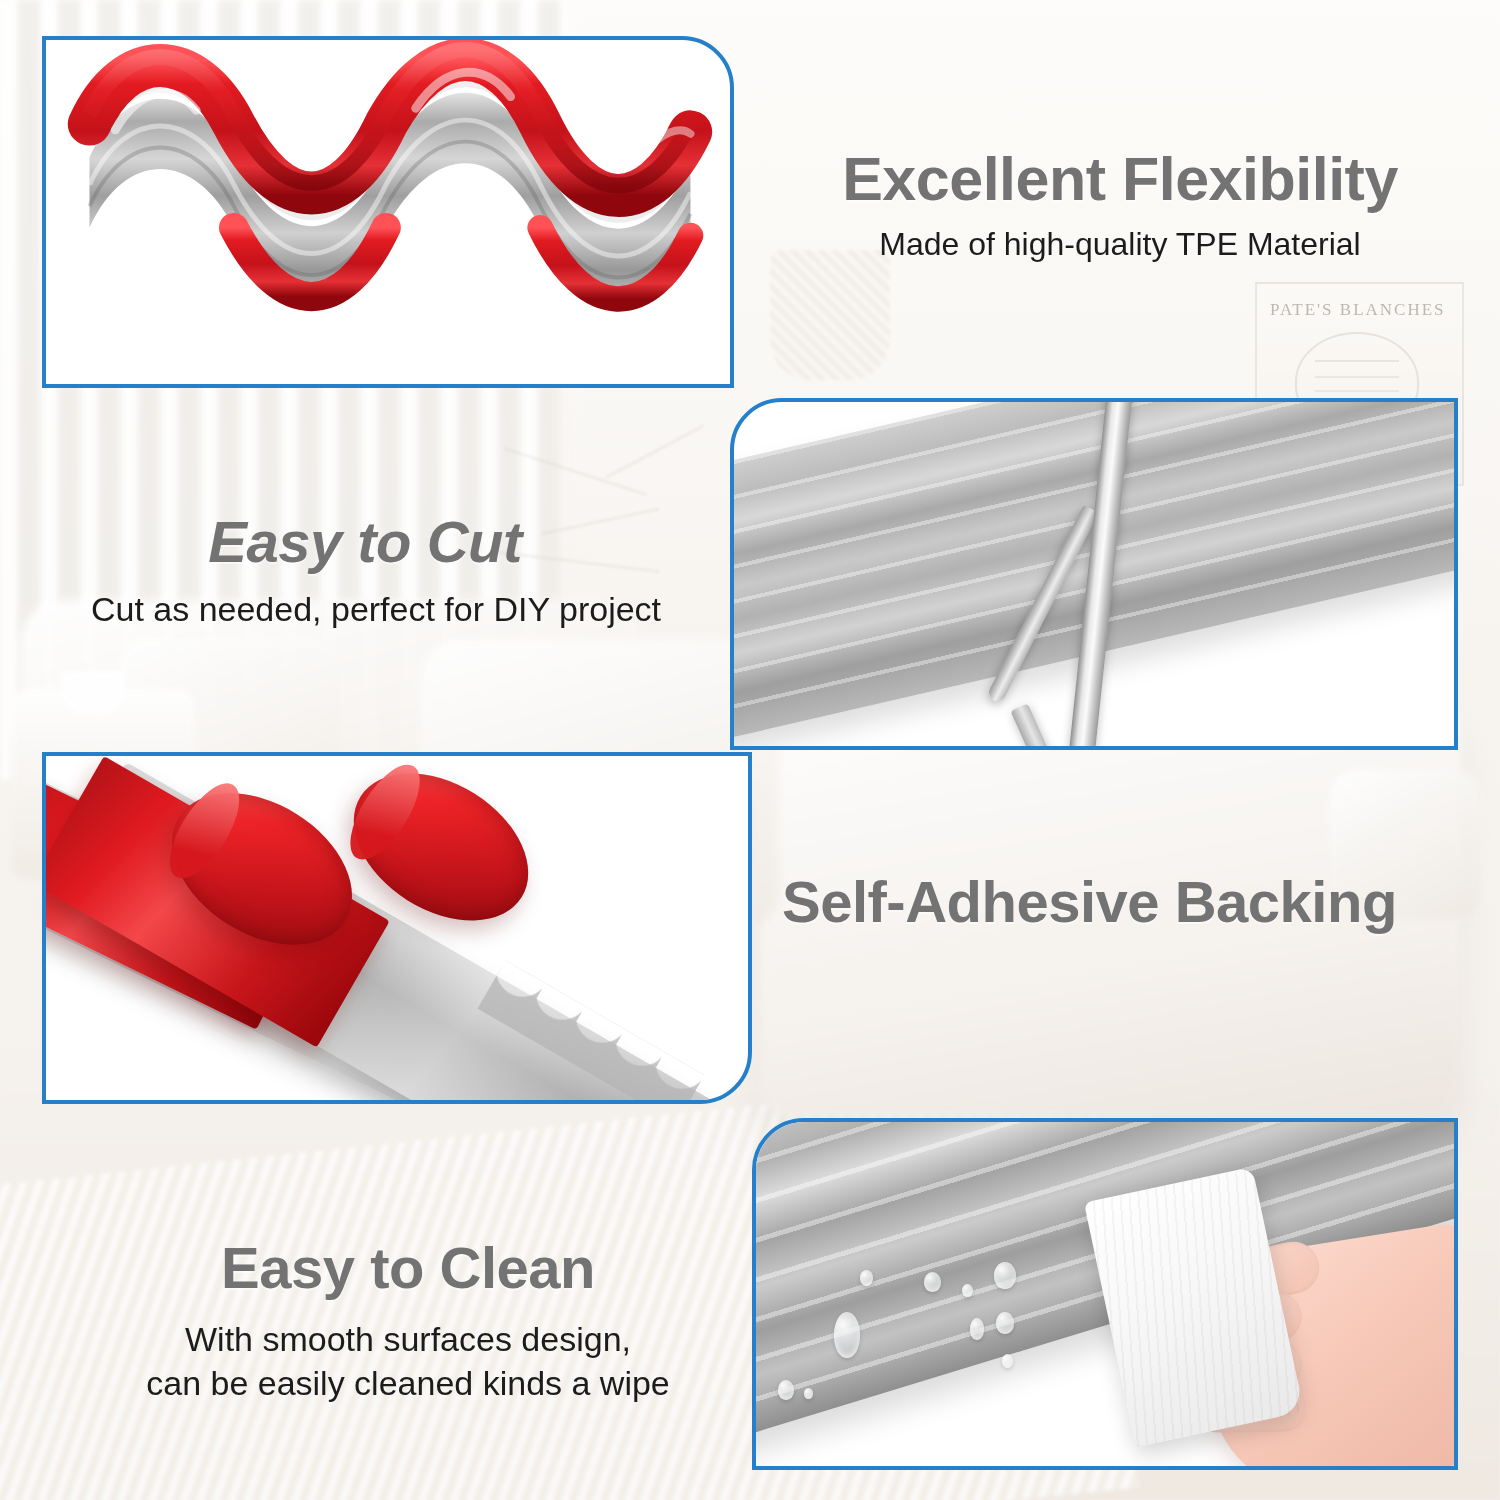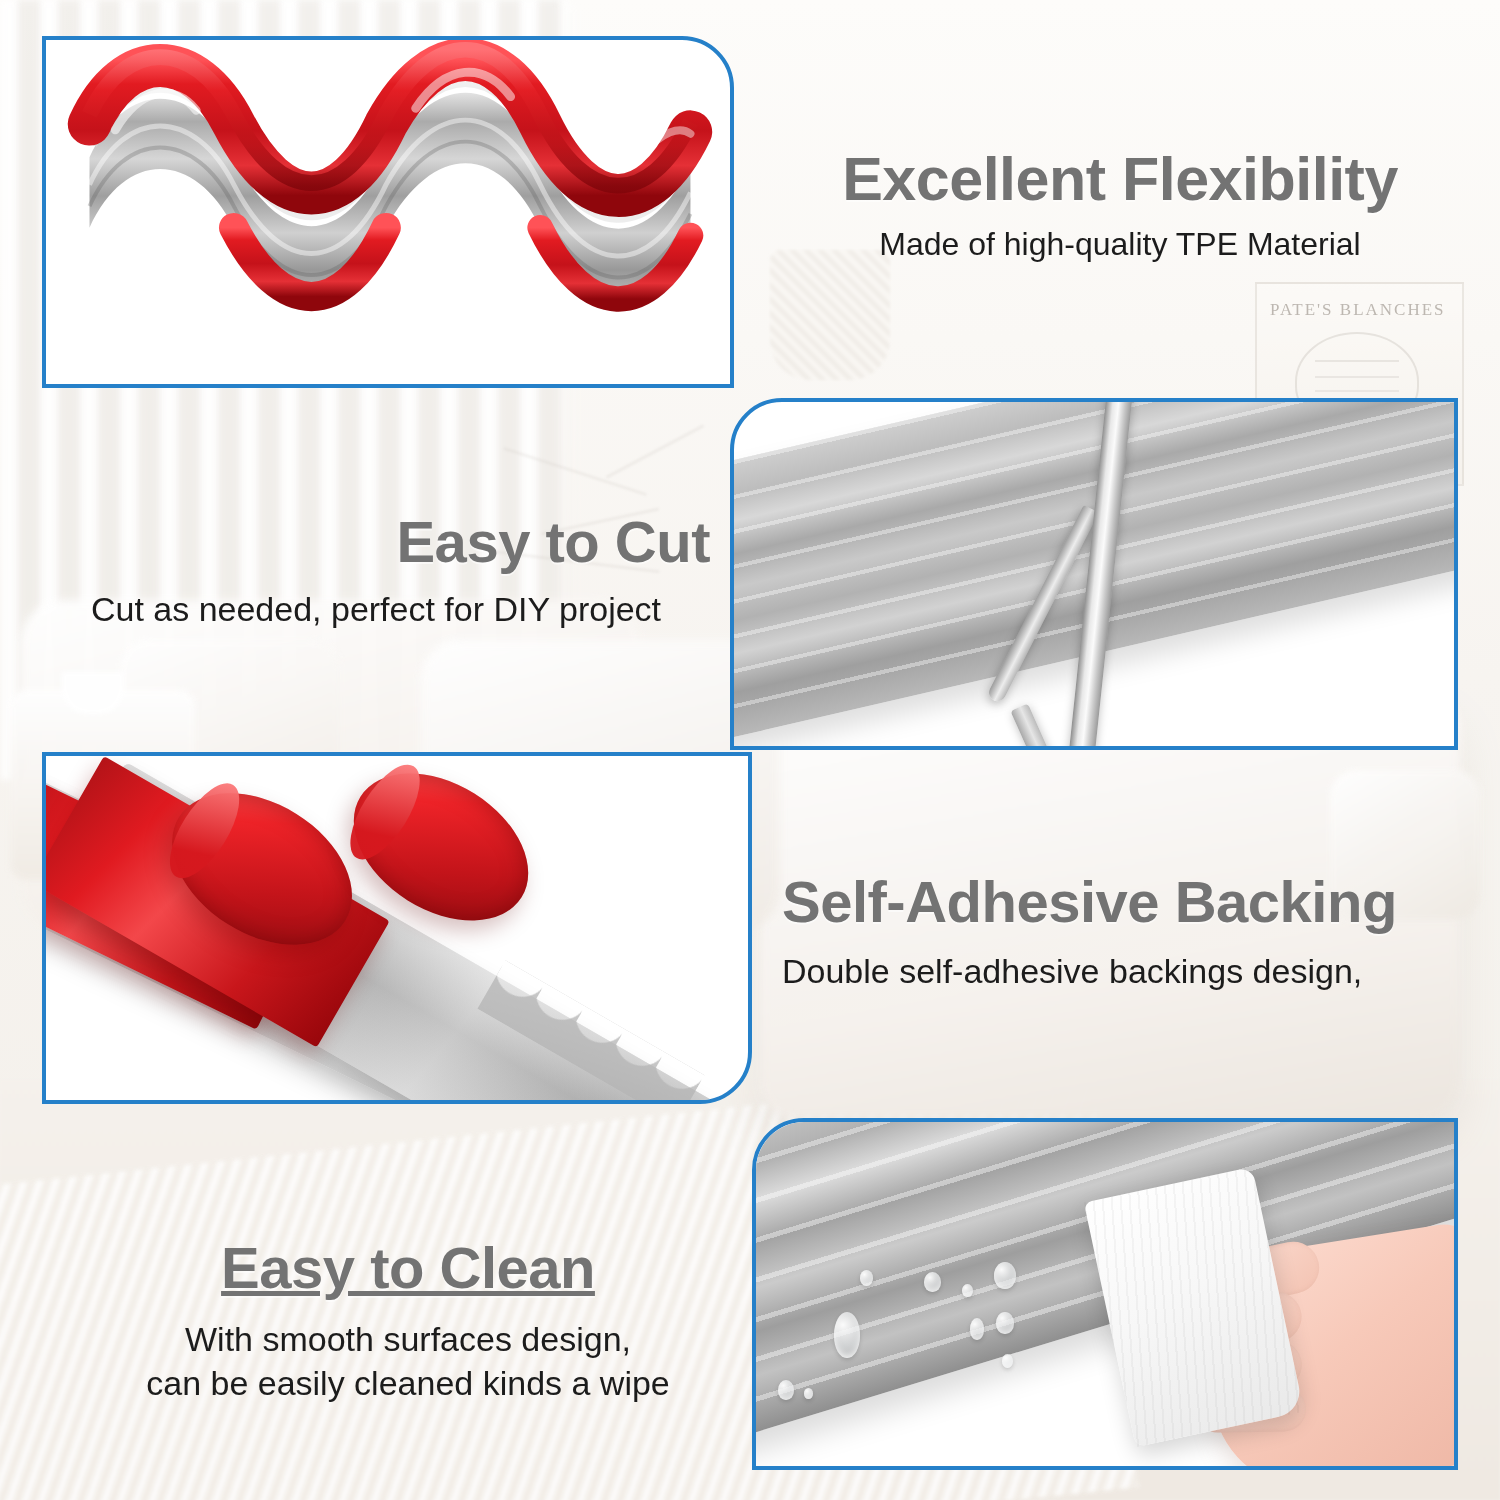--- a/index.html
+++ b/index.html
@@ -176,29 +176,29 @@
   .headline{color:#737373;font-weight:bold;line-height:1.02;
     letter-spacing:-.5px;
     text-shadow:0 2px 0 rgba(255,255,255,.55);}
   .body{color:#1c1c1c;line-height:1.3;}
 
   #text-flexibility{left:760px;top:148px;width:720px;text-align:center;}
   #text-flexibility .headline{font-size:61px;}
   #text-flexibility .body{font-size:32px;margin-top:14px;}
 
   #text-cut{left:20px;top:512px;width:712px;text-align:center;}
-  #text-cut .headline{font-size:58px;text-align:right;padding-right:22px;}
+  #text-cut .headline{font-size:58px;text-align:center;padding-right:22px;font-style:italic;}
   #text-cut .body{font-size:34px;margin-top:16px;}
 
   #text-adhesive{left:782px;top:872px;width:700px;}
   #text-adhesive .headline{font-size:58px;}
   #text-adhesive .body{font-size:34px;margin-top:18px;}
 
   #text-clean{left:78px;top:1238px;width:660px;text-align:center;}
-  #text-clean .headline{font-size:58px;text-decoration:underline;}
+  #text-clean .headline{font-size:58px;}
   #text-clean .body{font-size:34px;margin-top:20px;}
 </style>
 </head>
 <body>
 
 <div id="stage">
 
   <div class="bg">
     <div class="bg-wall"></div>
     <div class="bg-window"></div>
@@ -334,21 +334,20 @@
     <div class="body">Made of high-quality TPE Material</div>
   </div>
 
   <div class="tblock" id="text-cut">
     <div class="headline">Easy to Cut</div>
     <div class="body">Cut as needed, perfect for DIY project</div>
   </div>
 
   <div class="tblock" id="text-adhesive">
     <div class="headline">Self-Adhesive Backing</div>
-    <div class="body">Double self-adhesive backings design,</div>
   </div>
 
   <div class="tblock" id="text-clean">
     <div class="headline">Easy to Clean</div>
     <div class="body">With smooth surfaces design,</div>
     <div class="body" style="margin-top:0">can be easily cleaned kinds a wipe</div>
   </div>
 
 </div>
 

